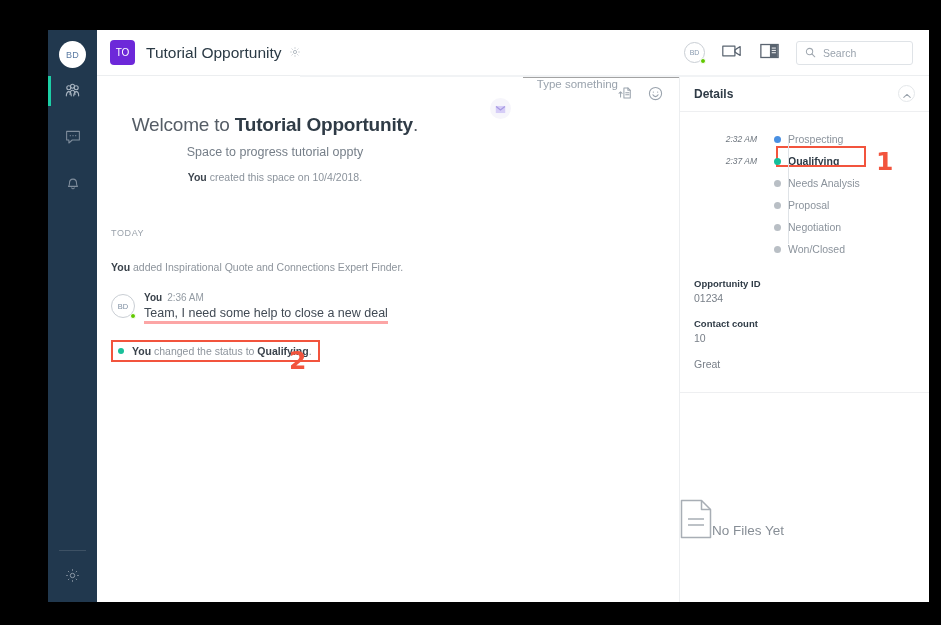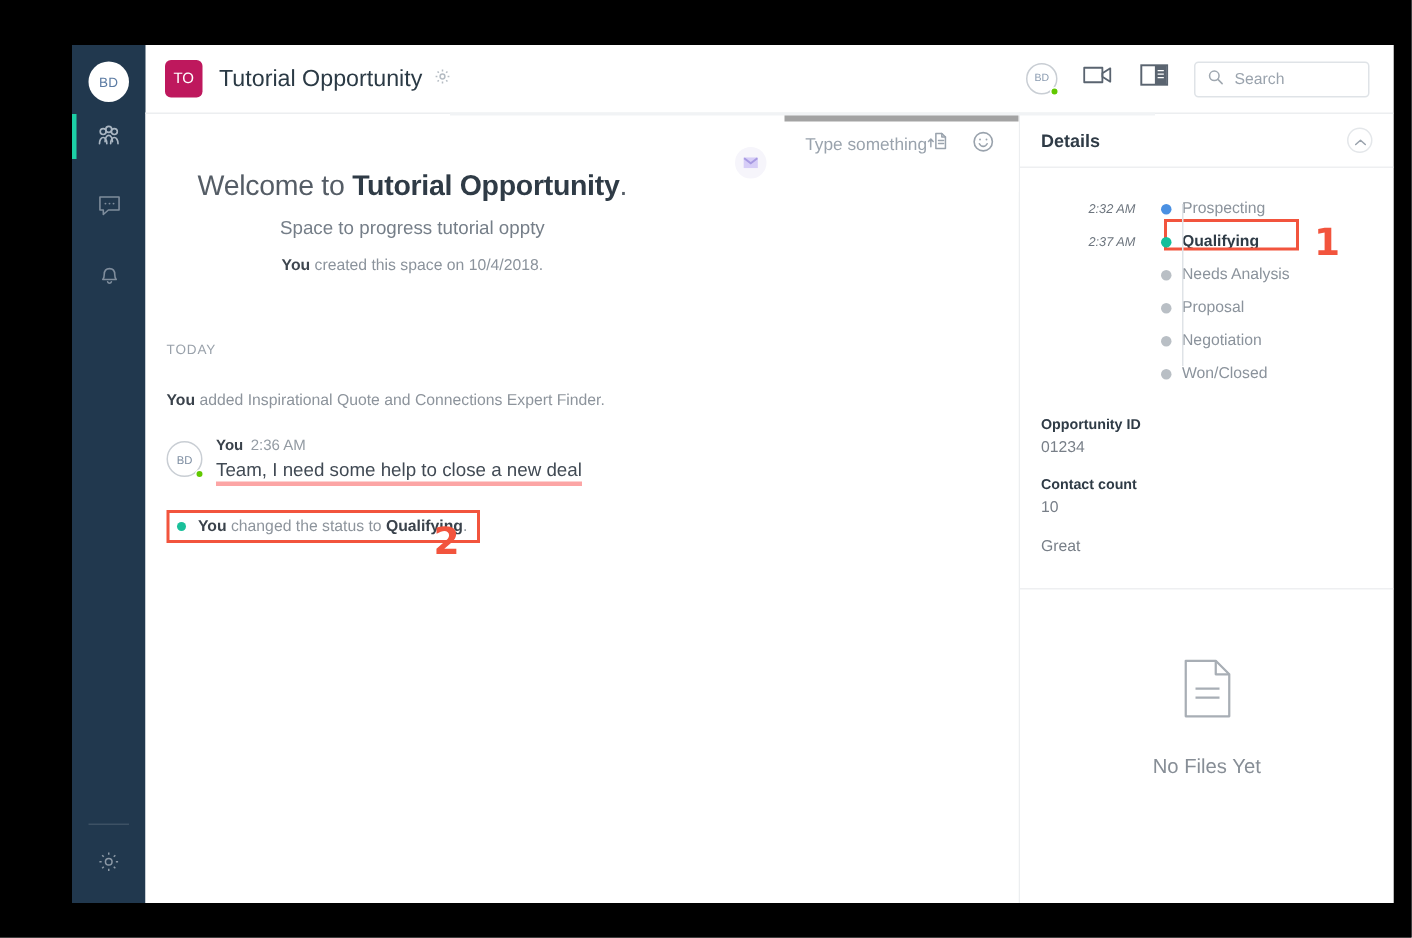--- a/index.html
+++ b/index.html
@@ -88,21 +88,21 @@
     height: 45px;
     display: flex;
     align-items: center;
     padding: 0 16px 0 13px;
     background: #ffffff;
     flex-shrink: 0;
   }
   #space-badge {
     width: 25px; height: 25px;
     border-radius: 4px;
-    background: #be185d;
+    background: #6d28d9;
     color: #ffffff;
     font-size: 10px;
     display: flex; align-items: center; justify-content: center;
     flex-shrink: 0;
   }
   #space-title {
     margin-left: 11px;
     font-size: 15.5px;
     color: #2b3a45;
     white-space: nowrap;
@@ -271,23 +271,22 @@
     font-weight: 700;
     color: #f2543d;
     font-family: "DejaVu Sans", sans-serif;
   }
   #callout-2 { left: 178px; top: 6px; }
   #callout-1 { left: 196px; top: -3px; }
 
   
   #composer {
     height: 52px;
-    border-top: 5px solid #a3a3a3;
-    display: flex;
-    align-items: center;
+    border-top: 2px solid #a3a3a3;
+    display: flex;
     padding: 0 16px 16px 14px;
     flex-shrink: 0;
     background: #fff;
   }
   #composer-input {
     flex: 1;
     font-size: 11.5px;
     color: #9aa3ad;
     cursor: text;
   }
@@ -376,21 +375,21 @@
   .field { margin-bottom: 14px; }
   .field-label { font-size: 9.5px; color: #2f3b46; font-weight: 700; margin-bottom: 3px; }
   .field-value { font-size: 10.5px; color: #787f88; }
 
   #panel-divider { height: 1px; background: #eeeff1; margin: 8px 0 0 0; }
 
   
   #no-files {
     flex: 1;
     display: flex;
-    flex-direction: column;
+    flex-direction: row;
     align-items: center;
     justify-content: flex-start;
     padding-top: 46px;
     text-align: center;
   }
   #no-files-title { font-size: 13.5px; color: #878e96; margin-top: 19px; }
   #no-files-sub { font-size: 9.5px; color: #9aa2ab; margin-top: 9px; line-height: 1.6; }
 </style>
 </head>
 <body>

